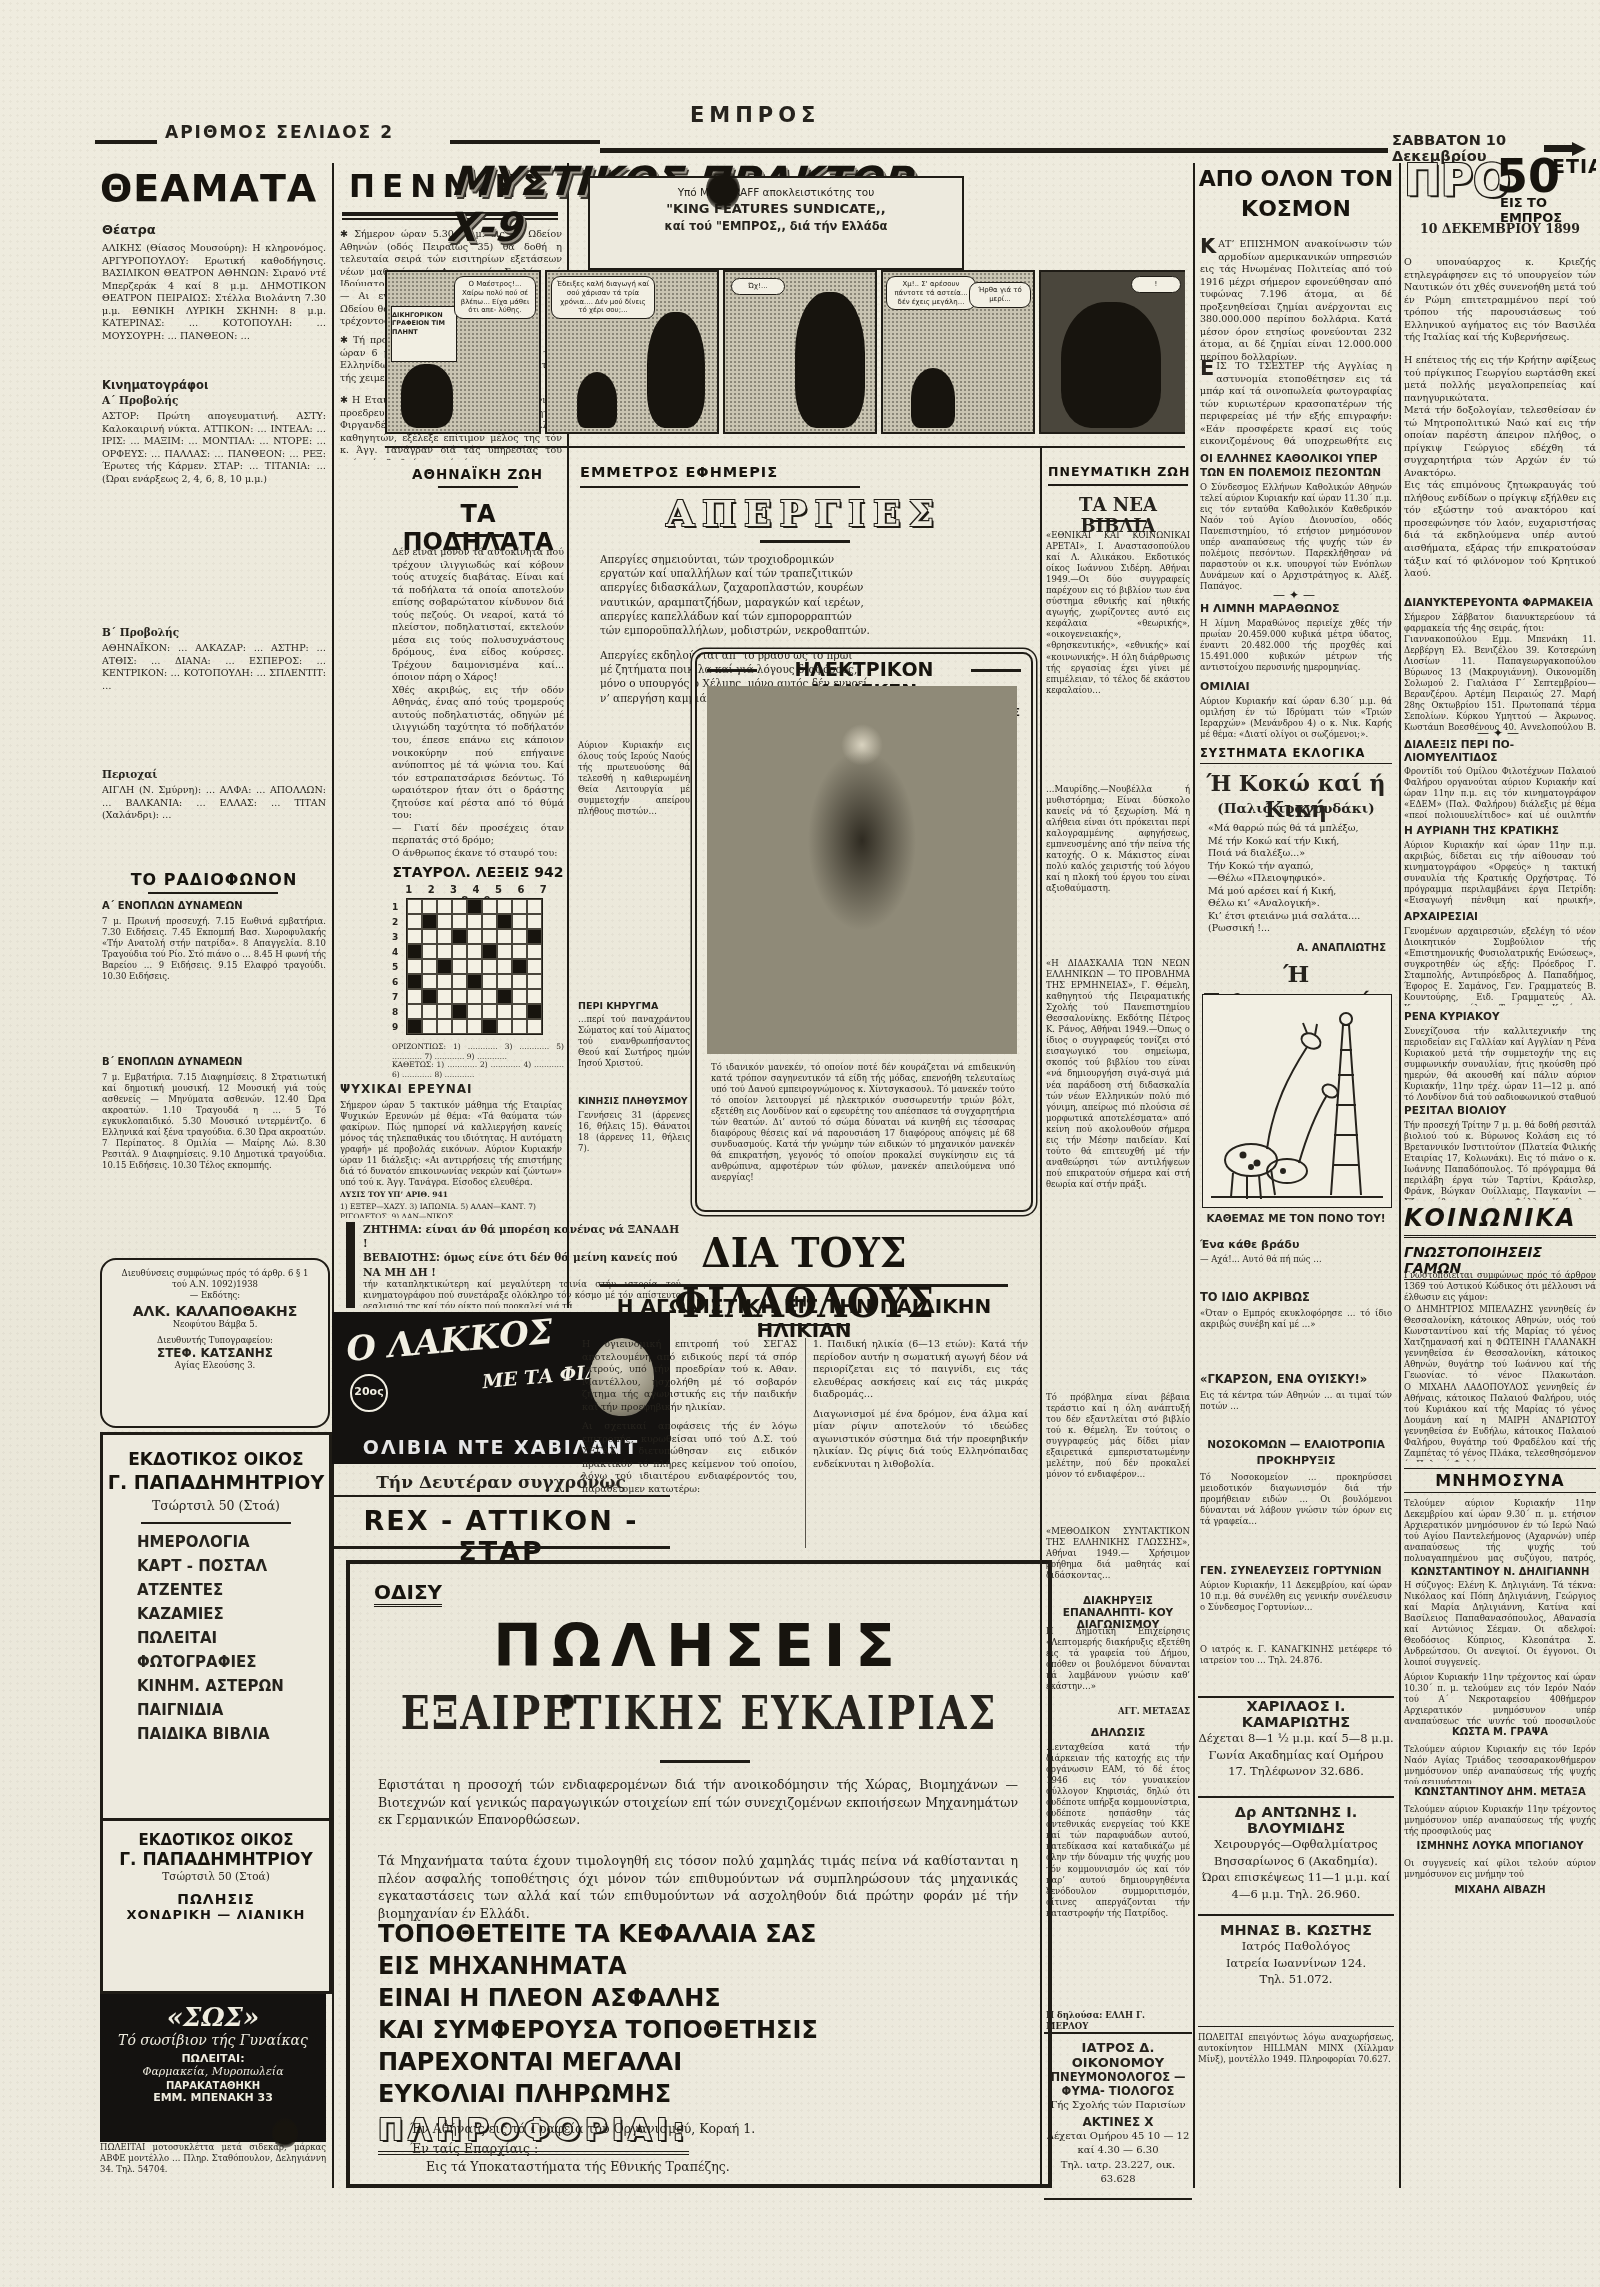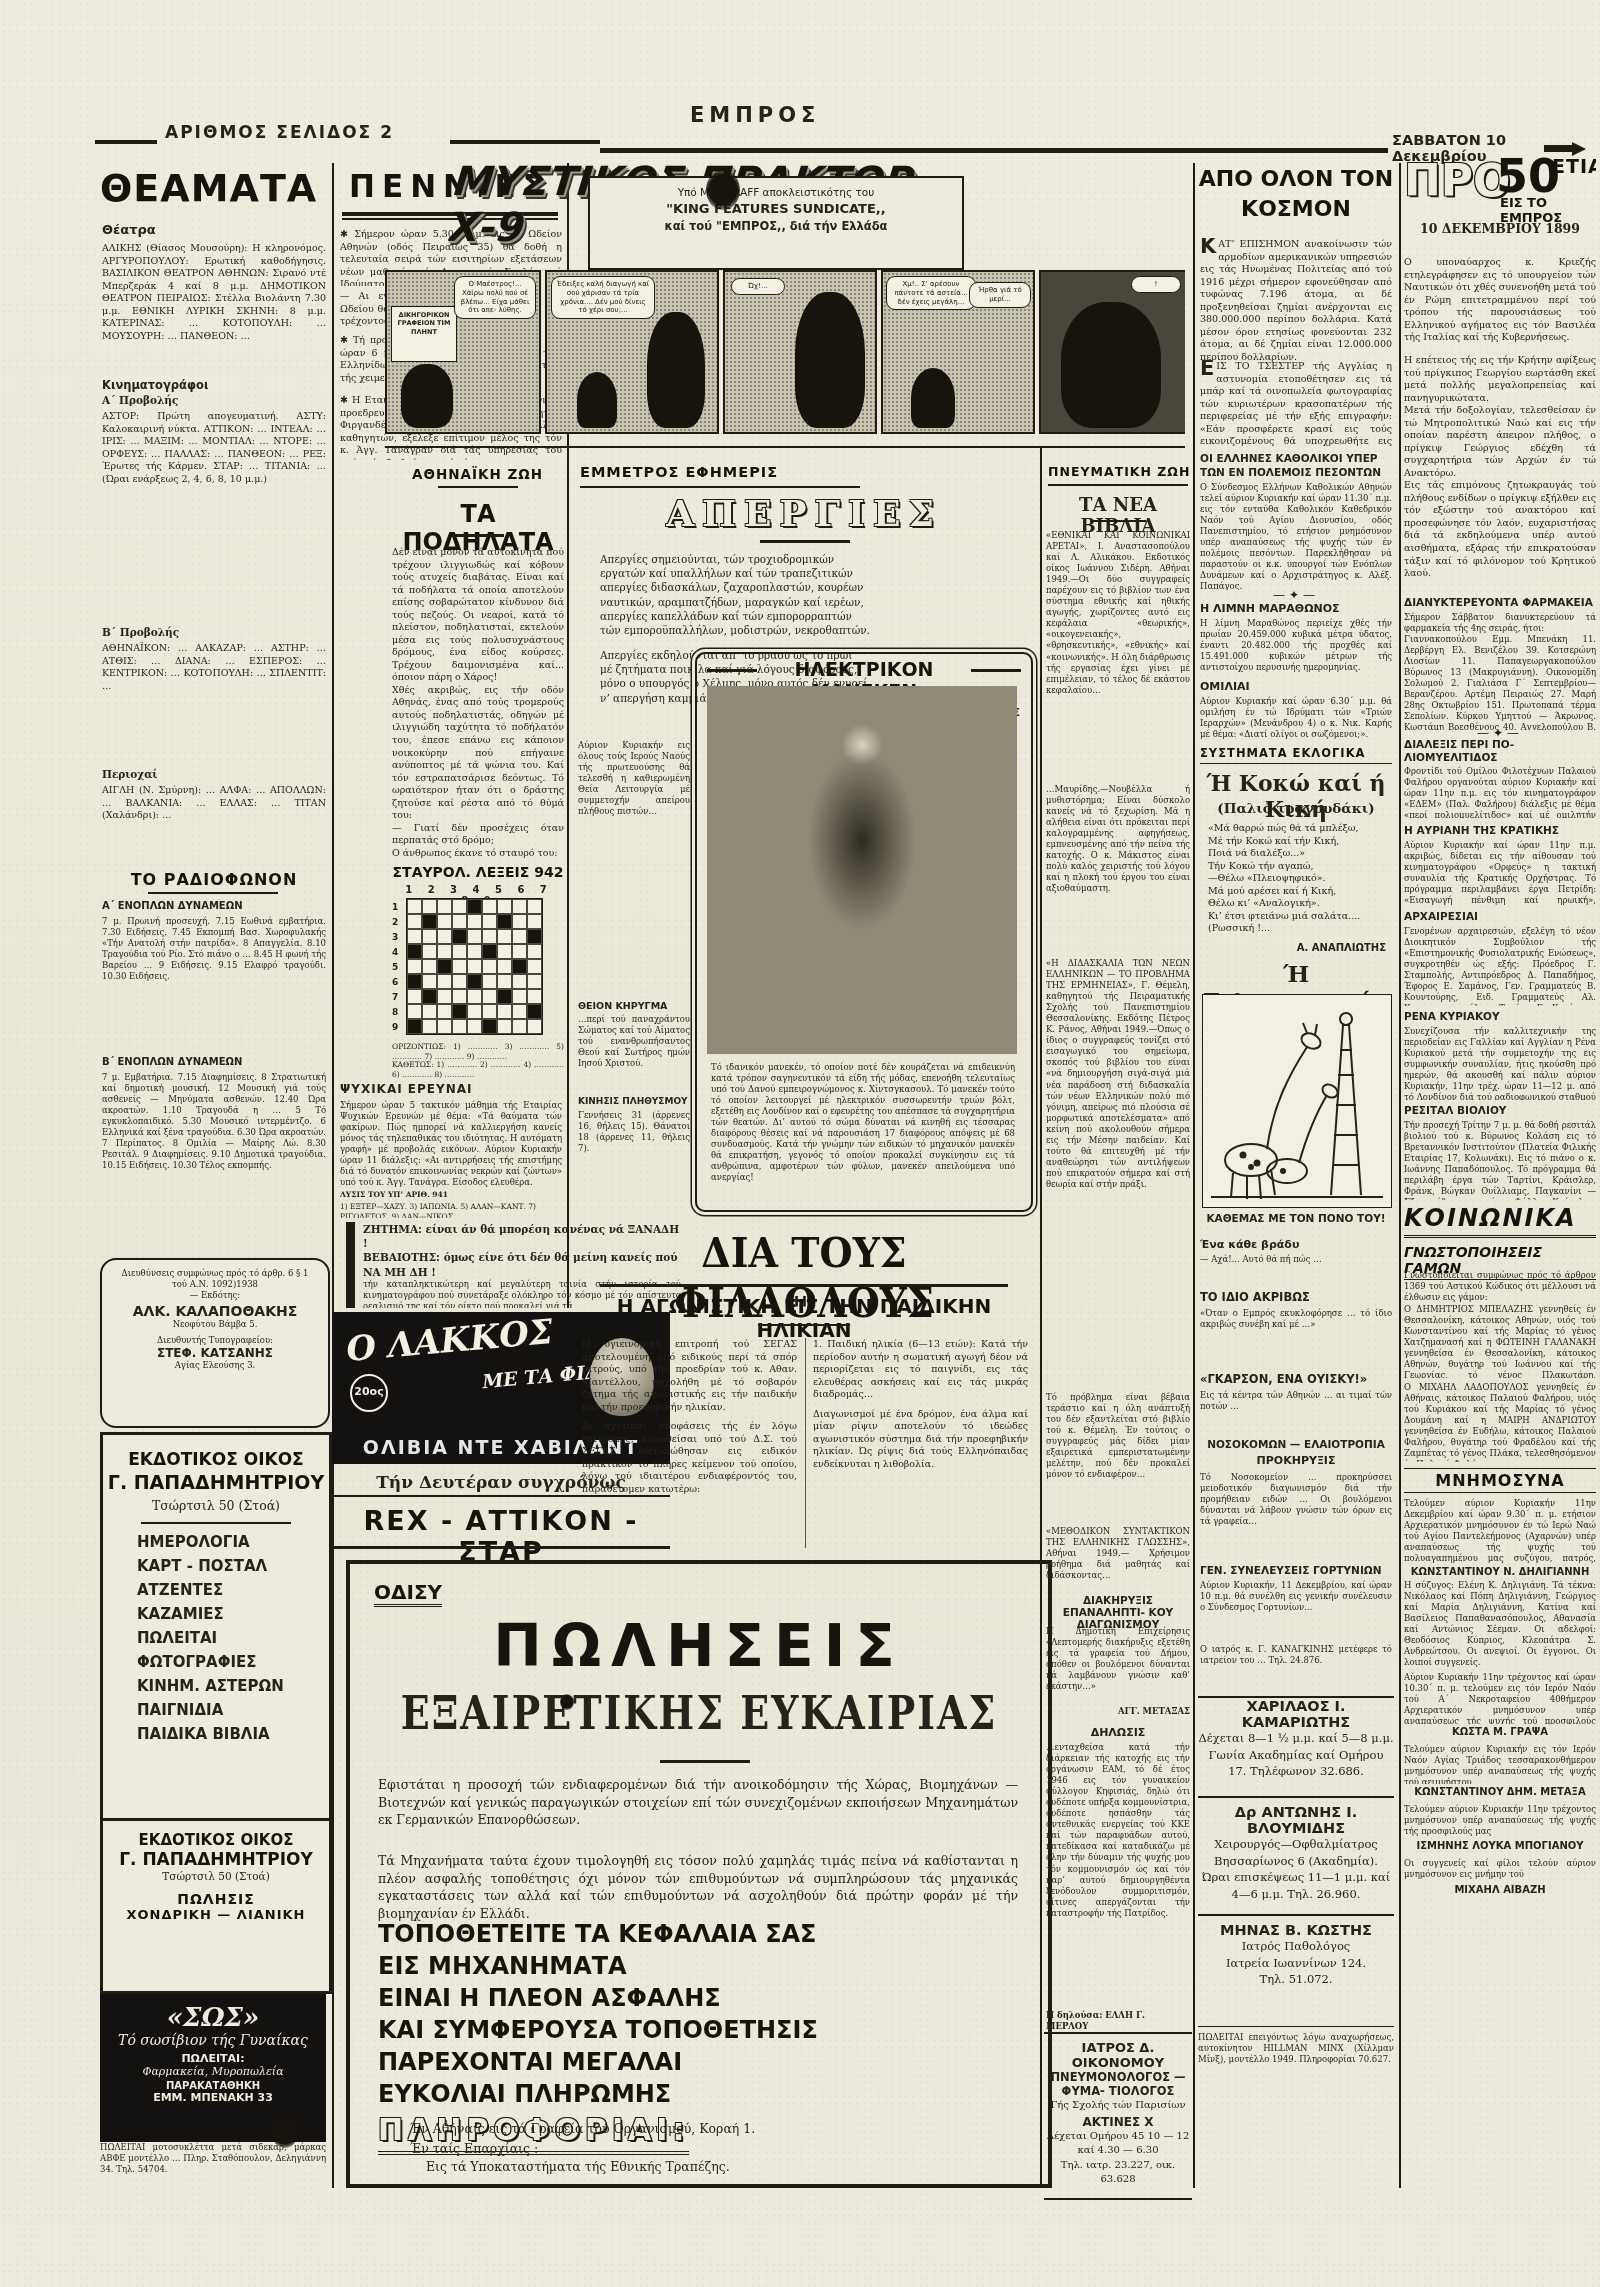--- a/index.html
+++ b/index.html
@@ -143,21 +143,21 @@
 
   <div class="b hd-art" style="left:452px;top:158px;width:520px;font-size:40px;font-style:italic;transform:skewX(-6deg);text-shadow:2px 2px 0 #9a958a,3.5px 3.5px 0 #3a362e">ΜΥΣΤΙΚΟΣ ΠΡΑΚΤΩΡ Χ-9</div>
   <div class="b box ctr" style="left:588px;top:176px;width:372px;height:82px;padding-top:8px">
     <div class="sans" style="font-size:10.5px">Υπό MEL GRAFF αποκλειστικότης του</div>
     <div class="sans bold" style="font-size:13px;margin-top:3px">"KING FEATURES SUNDICATE,,</div>
     <div class="sans bold" style="font-size:11.5px;margin-top:3px">καί τού "ΕΜΠΡΟΣ,, διά τήν Ελλάδα</div>
   </div>
 
   <div class="b" style="left:385px;top:270px;width:800px;height:168px">
     <div class="panel" style="left:0;width:152px">
-      <div style="position:absolute;left:4px;top:34px;width:64px;height:50px;background:#f2efe3;border:1.5px solid #1f1c16;font:6.5px/1.3 'DejaVu Sans',sans-serif;font-weight:bold;text-align:center;padding-top:4px">ΔΙΚΗΓΟΡΙΚΟΝ ΓΡΑΦΕΙΟΝ ΤΙΜ ΠΛΗΝΤ</div>
+      <div style="position:absolute;left:4px;top:34px;width:64px;height:50px;background:#f2efe3;border:1.5px solid #1f1c16;font:6.5px/1.3 'DejaVu Sans',sans-serif;font-weight:bold;padding-top:4px">ΔΙΚΗΓΟΡΙΚΟΝ ΓΡΑΦΕΙΟΝ ΤΙΜ ΠΛΗΝΤ</div>
       <div class="bubble" style="right:3px;top:4px;width:72px">Ο Μαέστρος!... Χαίρω πολύ πού σέ βλέπω... Είχα μάθει ότι απε- λύθης.</div>
       <div class="sil" style="left:14px;top:92px;width:52px;height:64px"></div>
     </div>
     <div class="panel" style="left:160px;width:170px">
       <div class="bubble" style="left:4px;top:4px;width:94px">Έδειξες καλή διαγωγή καί σού χάρισαν τά τρία χρόνια.... Δέν μού δίνεις τό χέρι σου;...</div>
       <div class="sil" style="left:30px;top:100px;width:40px;height:56px;border-radius:50% 50% 20% 20%"></div>
       <div class="sil" style="right:12px;top:40px;width:58px;height:116px"></div>
     </div>
     <div class="panel" style="left:338px;width:150px">
       <div class="bubble" style="left:6px;top:6px;width:44px">Ώχ!...</div>
@@ -339,21 +339,21 @@
 ναυτικών, αραμπατζήδων, μαραγκών καί ιερέων,
 απεργίες καπελλάδων καί τών εμπορορραπτών
 τών εμποροϋπαλλήλων, μοδιστρών, νεκροθαπτών.</div>
   <div class="b body10 pre" style="left:600px;top:648px;width:420px;height:62px">Απεργίες εκδηλούνται απ’ τό βράδυ ώς τό πρωί
 μέ ζητήματα ποικίλα καί γιά λόγους διαφόρους,
 μόνο ο υπουργός ο Χέλμης, μόνο αυτός δέν εννοεί
 ν’ απεργήση καμμιά μέρα καί νά μήν εισπράξη φόρους.</div>
   <div class="b sans bold rt" style="left:820px;top:706px;width:200px;font-size:11px">ΑΡΙΣΤΟΦΑΝΗΣ</div>
 
   <div class="b body8 j" style="left:578px;top:740px;width:112px;height:250px">Αύριον Κυριακήν εις όλους τούς Ιερούς Ναούς τής πρωτευούσης θά τελεσθή η καθιερωμένη Θεία Λειτουργία μέ συμμετοχήν απείρου πλήθους πιστών…</div>
-  <div class="b bold sans" style="left:578px;top:1000px;width:112px;font-size:9.5px">ΘΕΙΟΝ ΚΗΡΥΓΜΑ</div>
+  <div class="b bold sans" style="left:578px;top:1000px;width:112px;font-size:9.5px">ΠΕΡΙ ΚΗΡΥΓΜΑ</div>
   <div class="b body8 j" style="left:578px;top:1014px;width:112px;height:74px">…περί τού παναχράντου Σώματος καί τού Αίματος τού ενανθρωπήσαντος Θεού καί Σωτήρος ημών Ιησού Χριστού.</div>
   <div class="b bold sans" style="left:578px;top:1096px;width:112px;font-size:9px">ΚΙΝΗΣΙΣ ΠΛΗΘΥΣΜΟΥ</div>
   <div class="b body8 j" style="left:578px;top:1110px;width:112px;height:60px">Γεννήσεις 31 (άρρενες 16, θήλεις 15). Θάνατοι 18 (άρρενες 11, θήλεις 7).</div>
 
   <div class="b" style="left:695px;top:652px;width:334px;height:556px;border:2px solid #1f1c16;border-radius:10px;box-shadow:0 0 0 3px #edeade,0 0 0 4.5px #1f1c16">
     <div style="position:absolute;left:10px;top:8px;width:50px;height:3px;background:#1f1c16;margin-top:7px"></div>
     <div class="hd-art ctr" style="position:absolute;left:60px;top:4px;width:214px;font-size:19px">ΗΛΕΚΤΡΙΚΟΝ ΜΑΝΕΚΕΝ</div>
     <div style="position:absolute;right:10px;top:8px;width:50px;height:3px;background:#1f1c16;margin-top:7px"></div>
     <div style="position:absolute;left:10px;top:32px;width:310px;height:368px;
          background:

